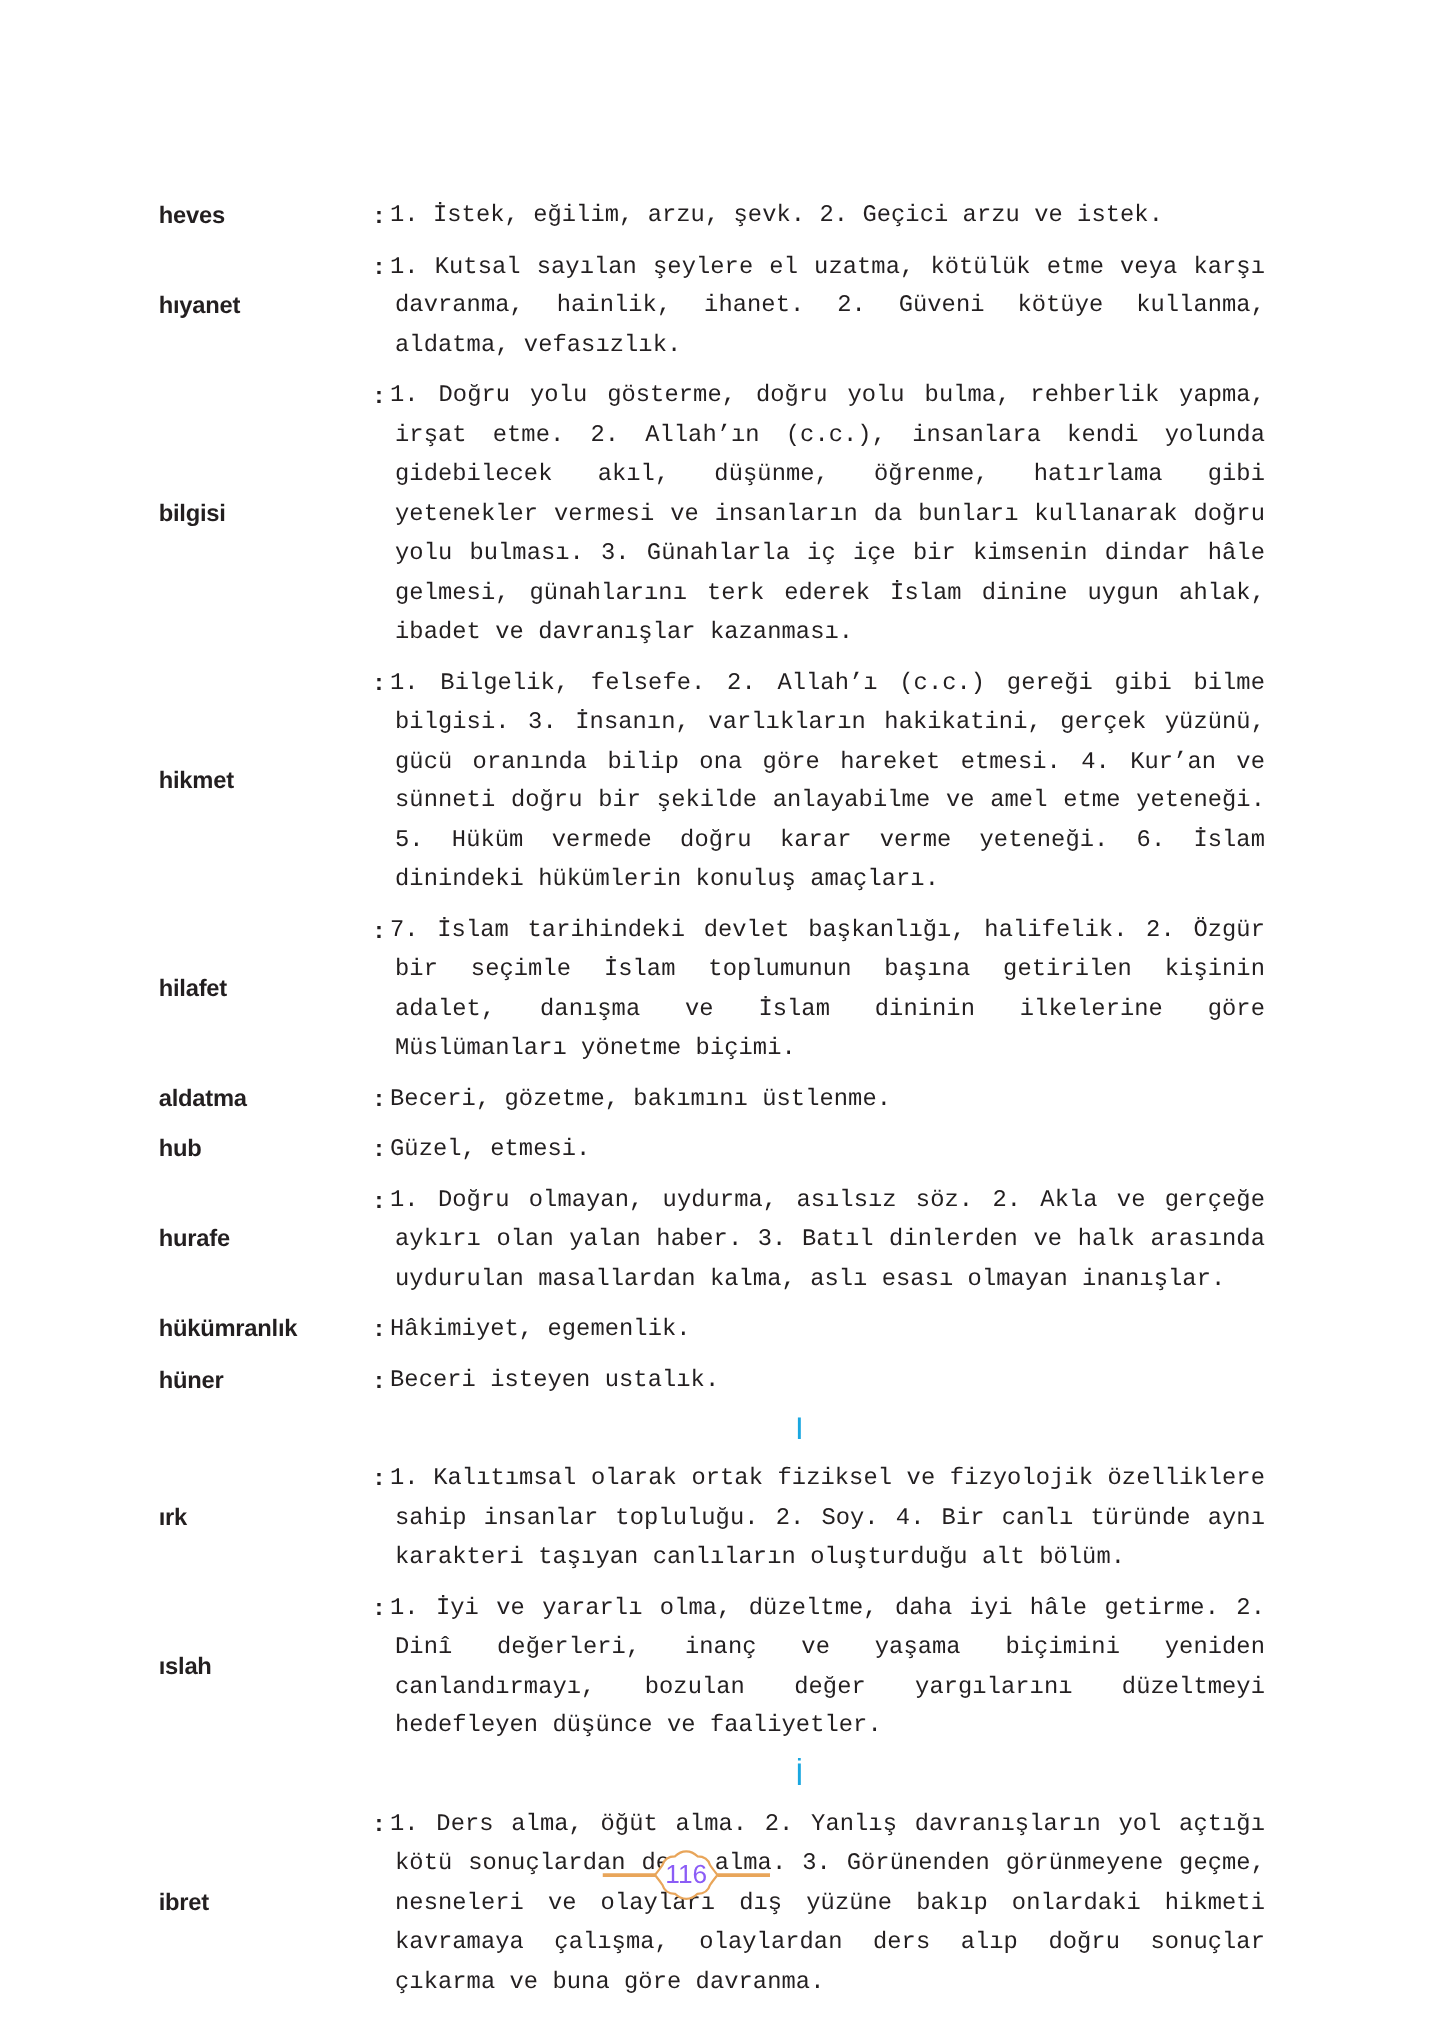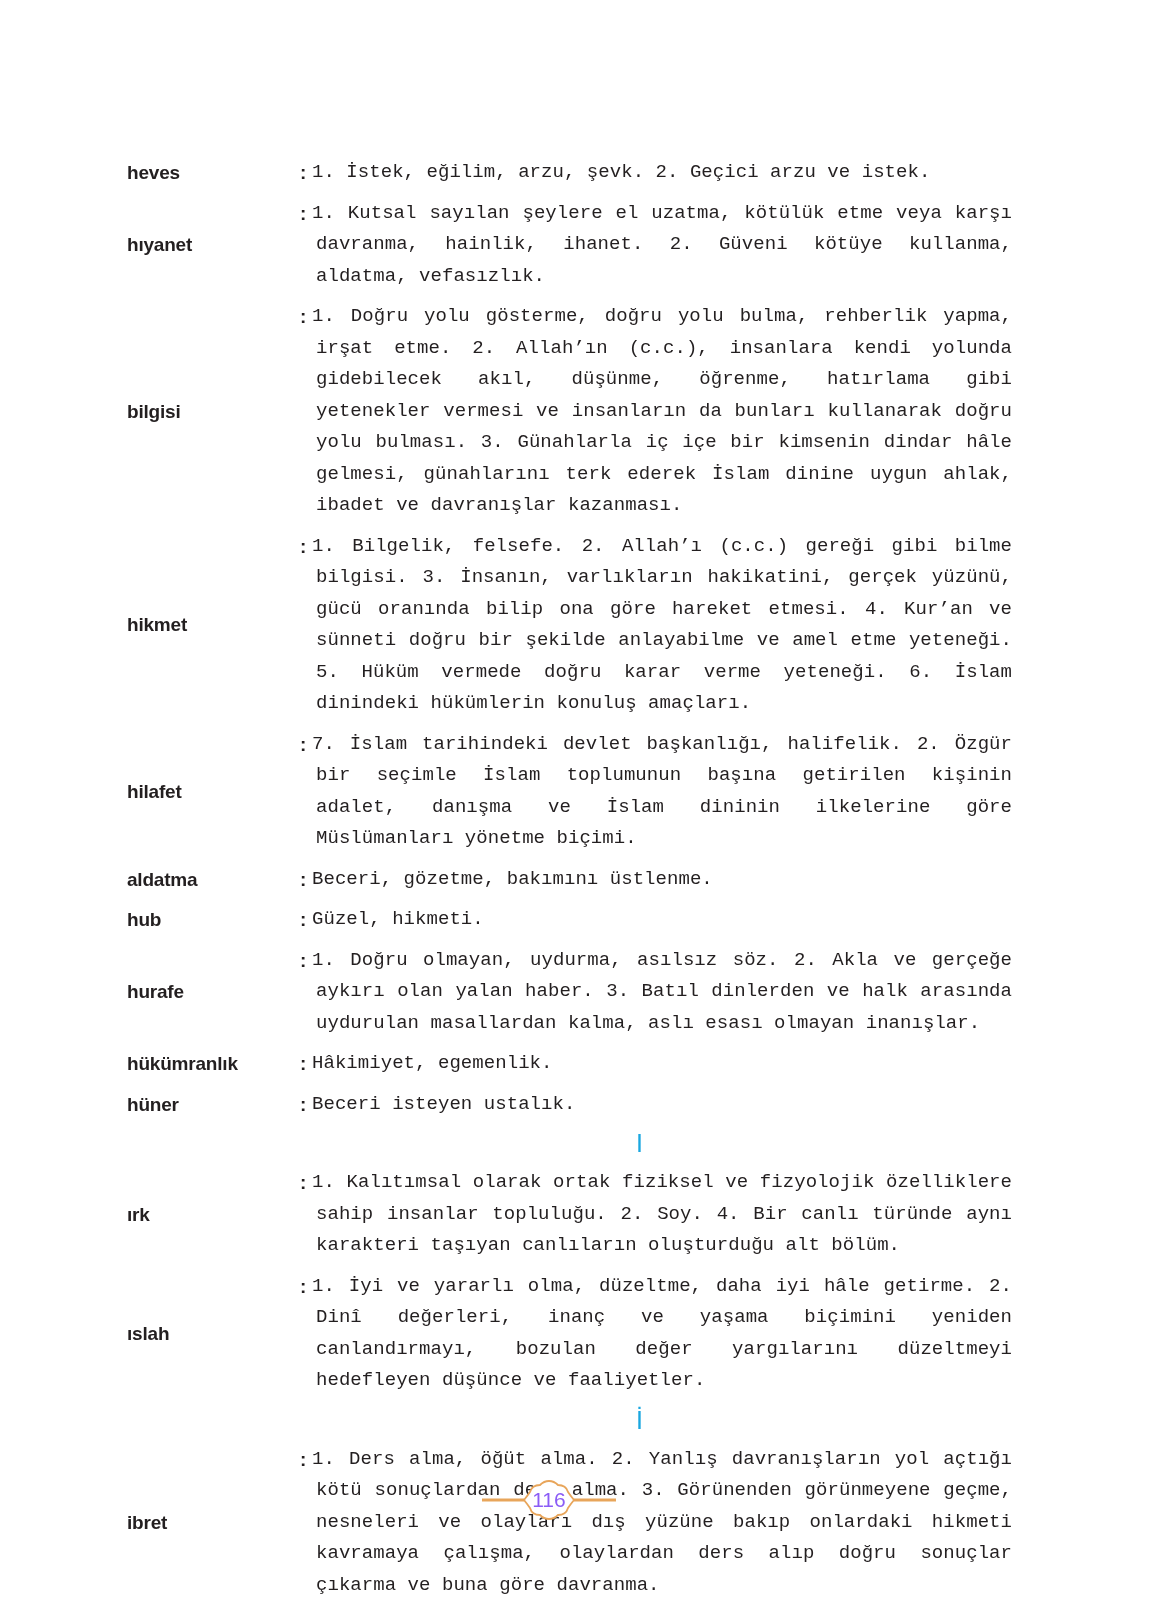--- a/index.html
+++ b/index.html
@@ -77,21 +77,21 @@
       <div class="term">aldatma</div>
       <div class="defwrap">
           <span class="colon">:</span>
       <div class="def">Beceri, gözetme, bakımını üstlenme.</div>
         </div>
     </div>
     <div class="entry">
       <div class="term">hub</div>
       <div class="defwrap">
           <span class="colon">:</span>
-      <div class="def">Güzel, hikmeti.</div>
+      <div class="def">Güzel, etmesi.</div>
         </div>
     </div>
     <div class="entry">
       <div class="term">hurafe</div>
       <div class="defwrap">
           <span class="colon">:</span>
       <div class="def">1. Doğru olmayan, uydurma, asılsız söz. 2. Akla ve gerçeğe aykırı olan yalan haber.  3. Batıl dinlerden ve halk arasında uydurulan masallardan kalma, aslı esası olmayan inanışlar.</div>
         </div>
     </div>
     <div class="entry">

